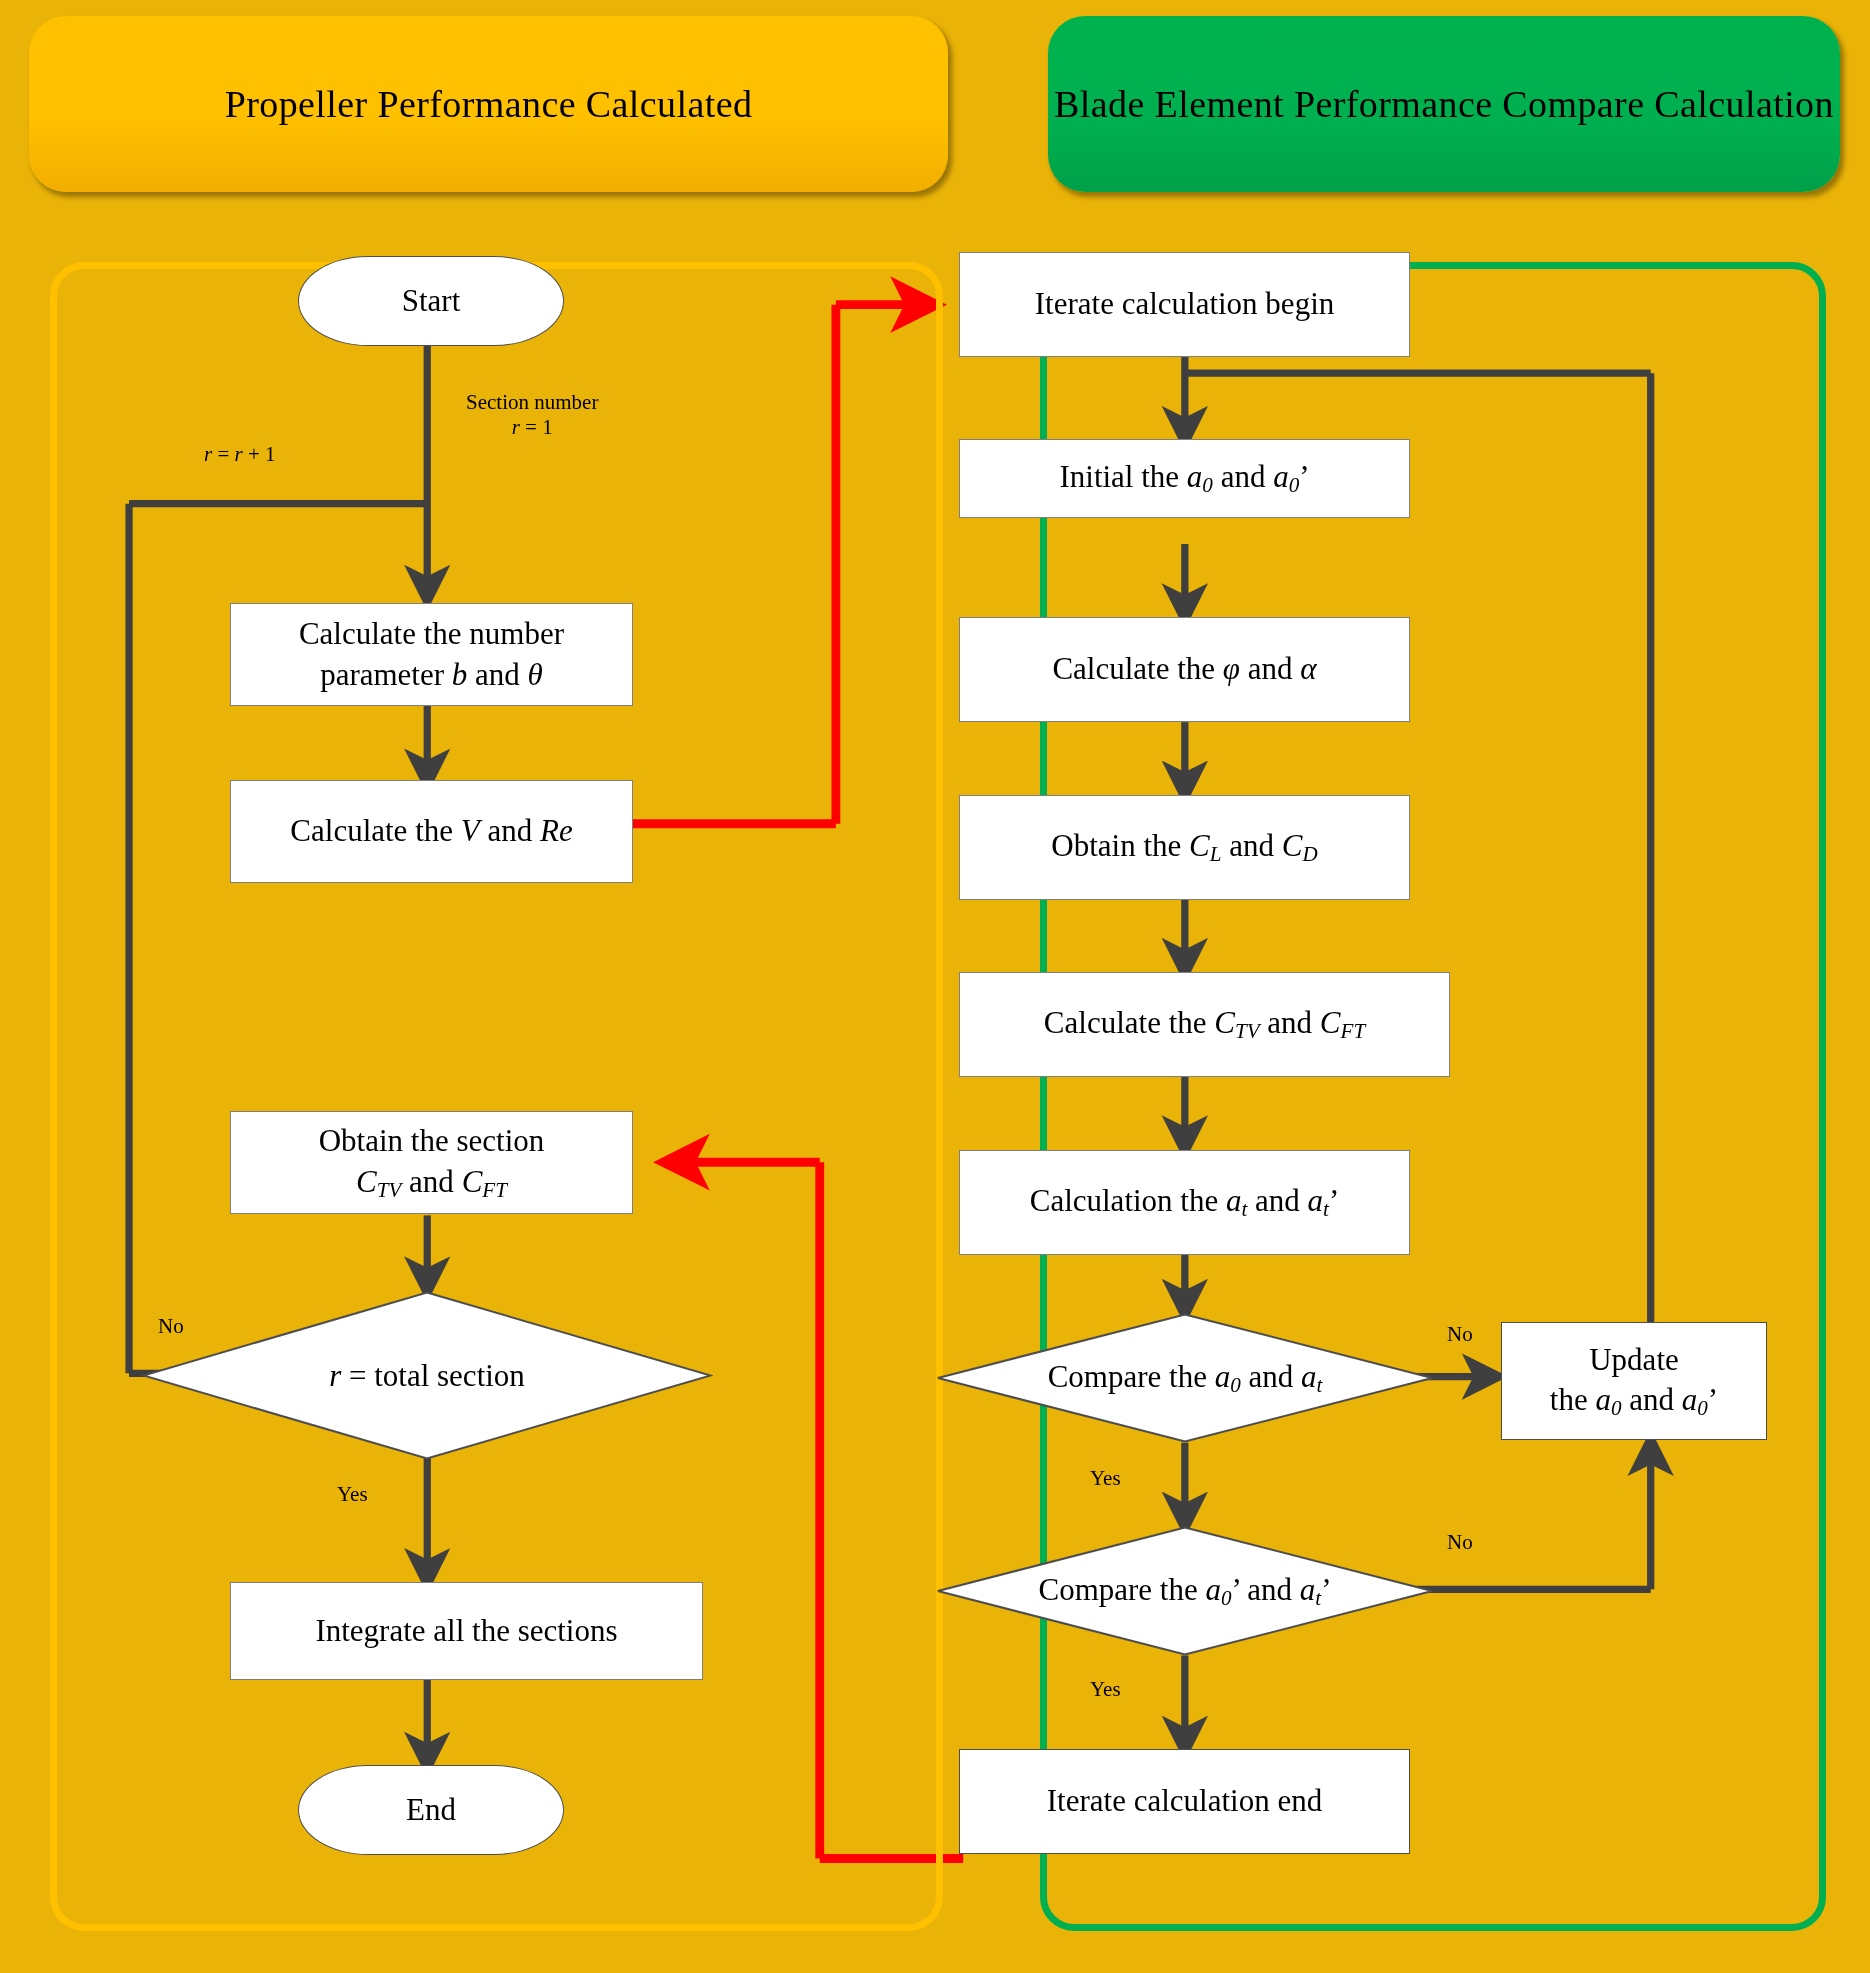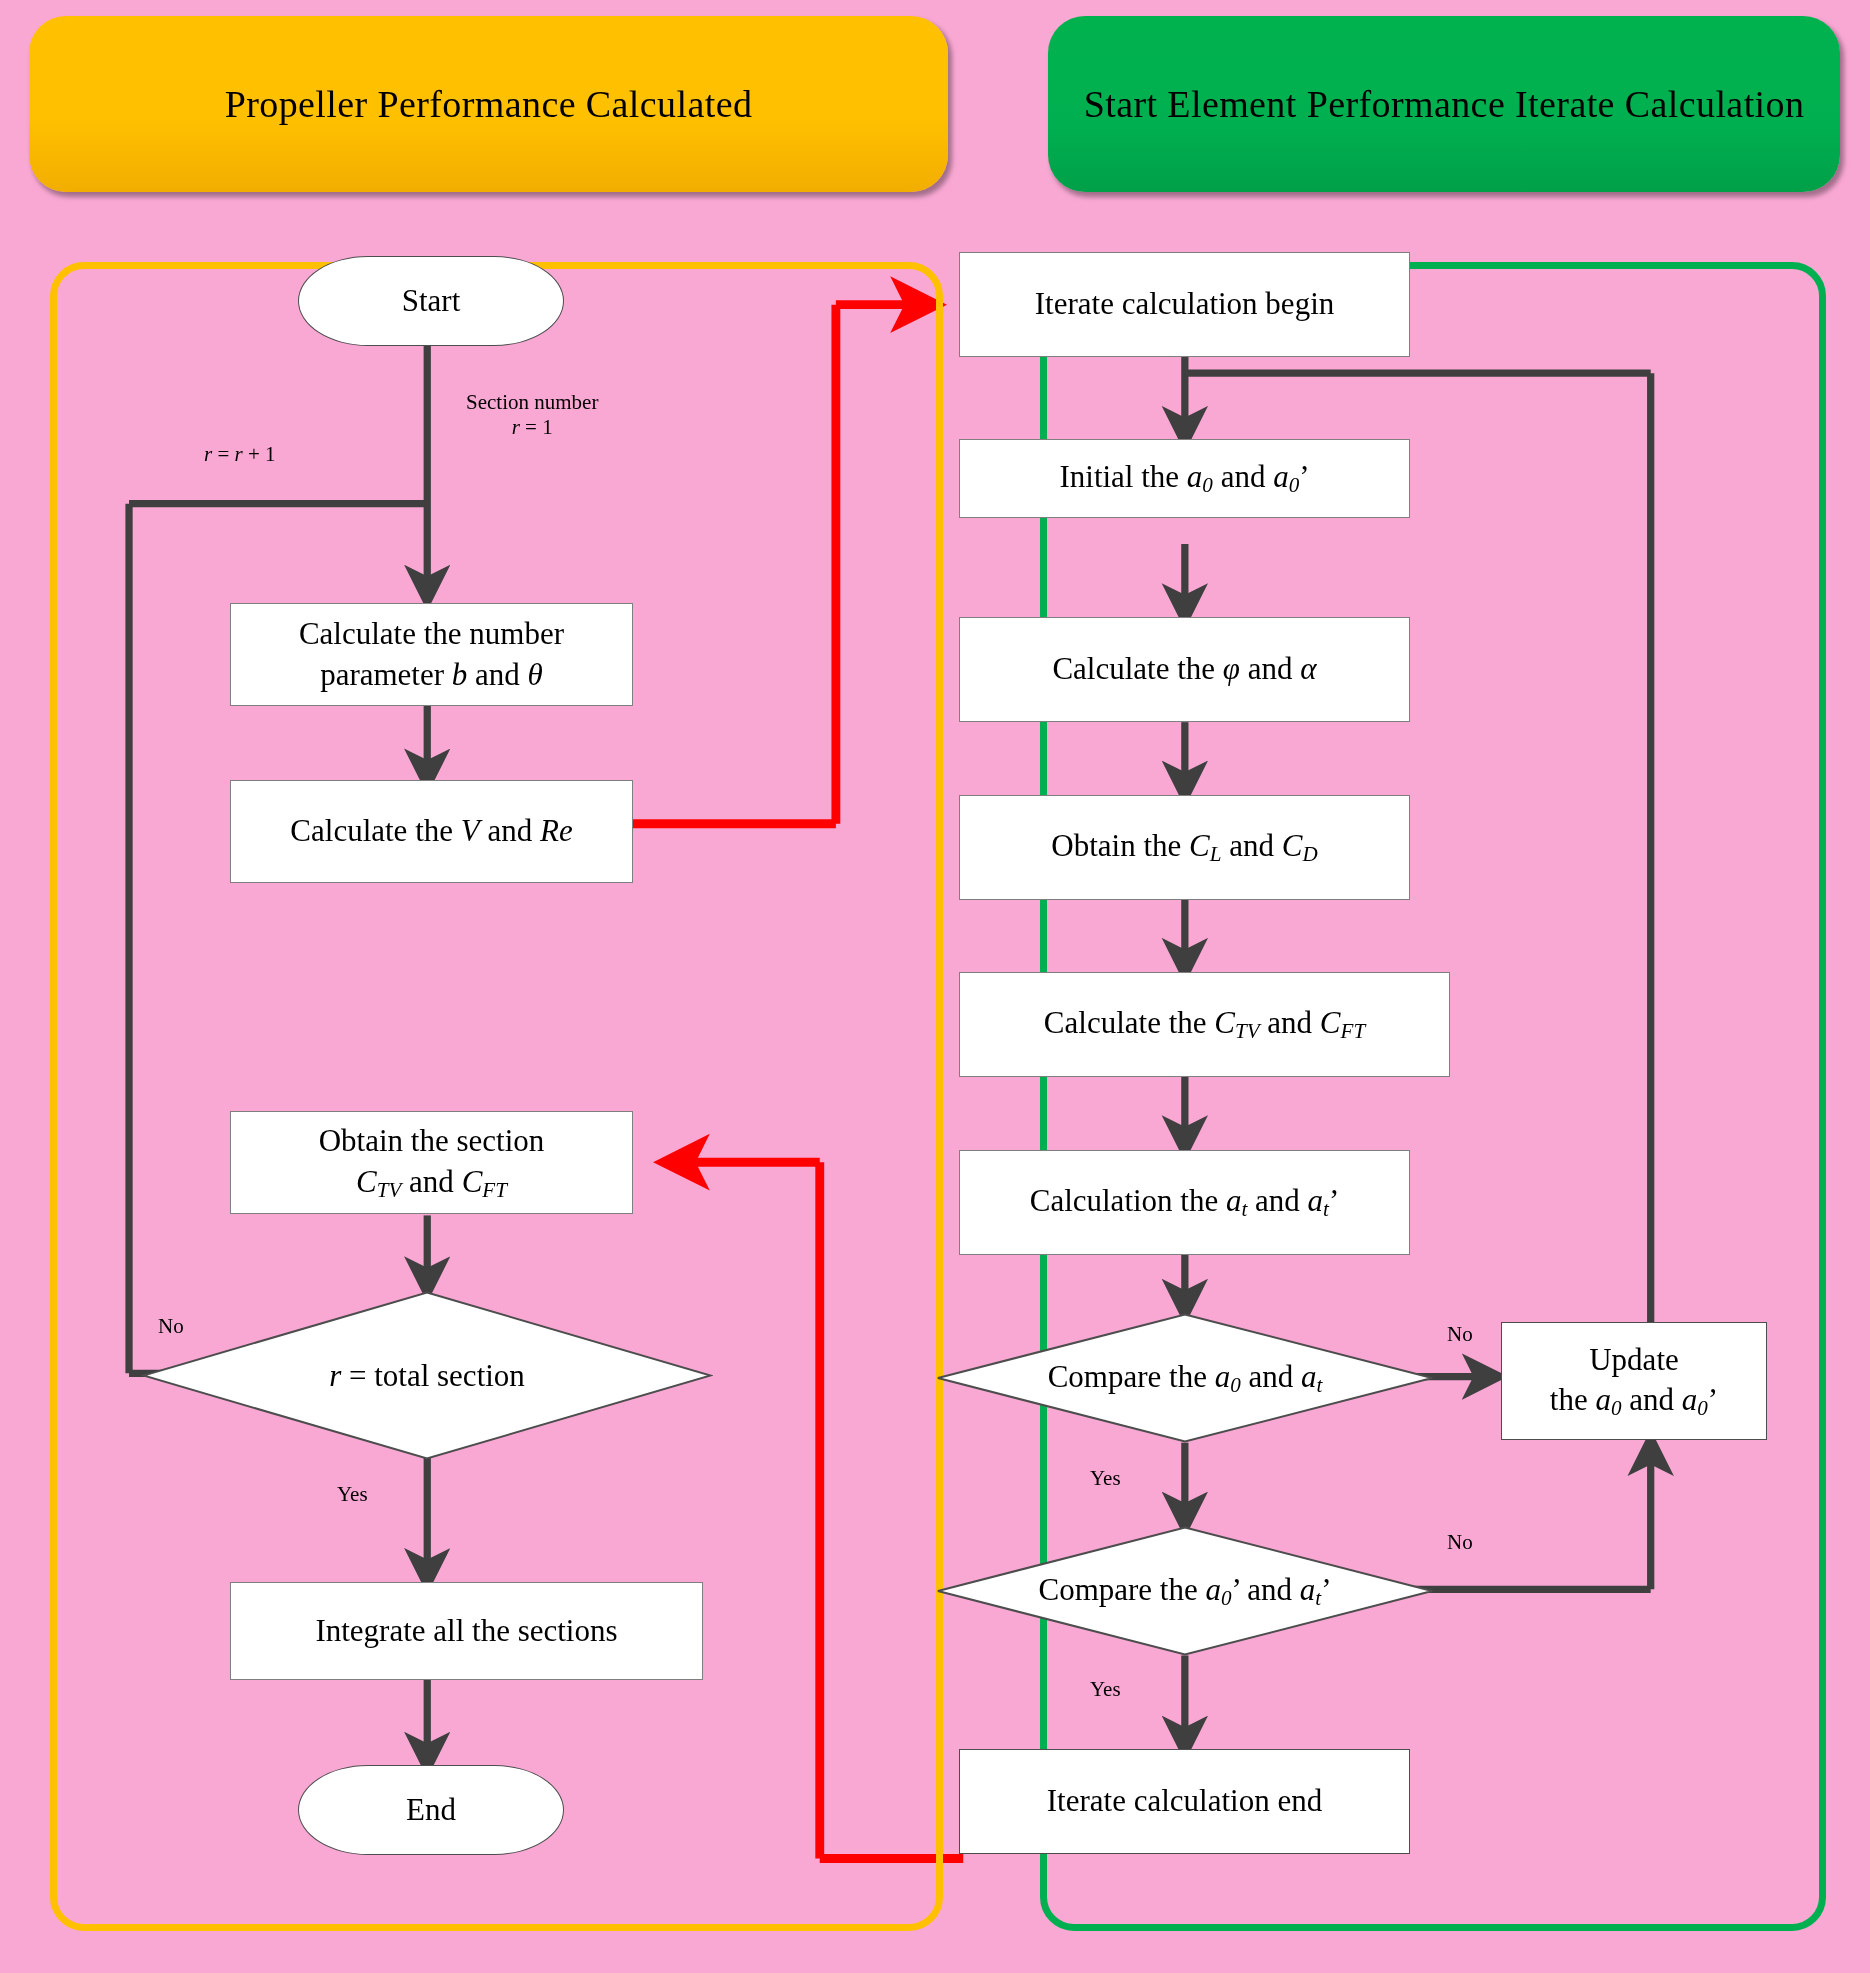--- a/index.html
+++ b/index.html
@@ -5,21 +5,21 @@
   * { box-sizing: border-box; }
   html, body {
     margin: 0; padding: 0;
     background: #ffffff;
     font-family: "Liberation Serif", "DejaVu Serif", serif;
   }
   #page {
     position: relative;
     width: 1870px;
     height: 1973px;
-    background: #f9a8d4;
+    background: #eab308;
     overflow: hidden;
   }
   #svgroot {
     position: absolute;
     left: 0; top: 0;
     width: 1870px; height: 1973px;
   }
   .hdr {
     position: absolute;
     border-radius: 37px;
@@ -140,21 +140,21 @@
       <path d="M1195,2306 L1017,2306"></path>
       <path d="M1017,2306 L1017,1442"></path>
       <path d="M1017,1442 L830,1442" marker-end="url(#ahr)"></path>
     </g>
   </svg>
 
   <div class="hdr" id="hdr-left">
     <span>Propeller Performance Calculated</span>
   </div>
   <div class="hdr" id="hdr-right">
-    <span>Start Element Performance Iterate Calculation</span>
+    <span>Blade Element Performance Compare Calculation</span>
   </div>
 
   <div class="panel" id="panel-left"></div>
   <div class="panel" id="panel-right"></div>
 
   <div class="node rounded" style="left:298px; top:256px; width:266px; height:90px;">
     <span>Start</span>
   </div>
 
   <div class="node rect" style="left:230px; top:603px; width:403px; height:103px;">

